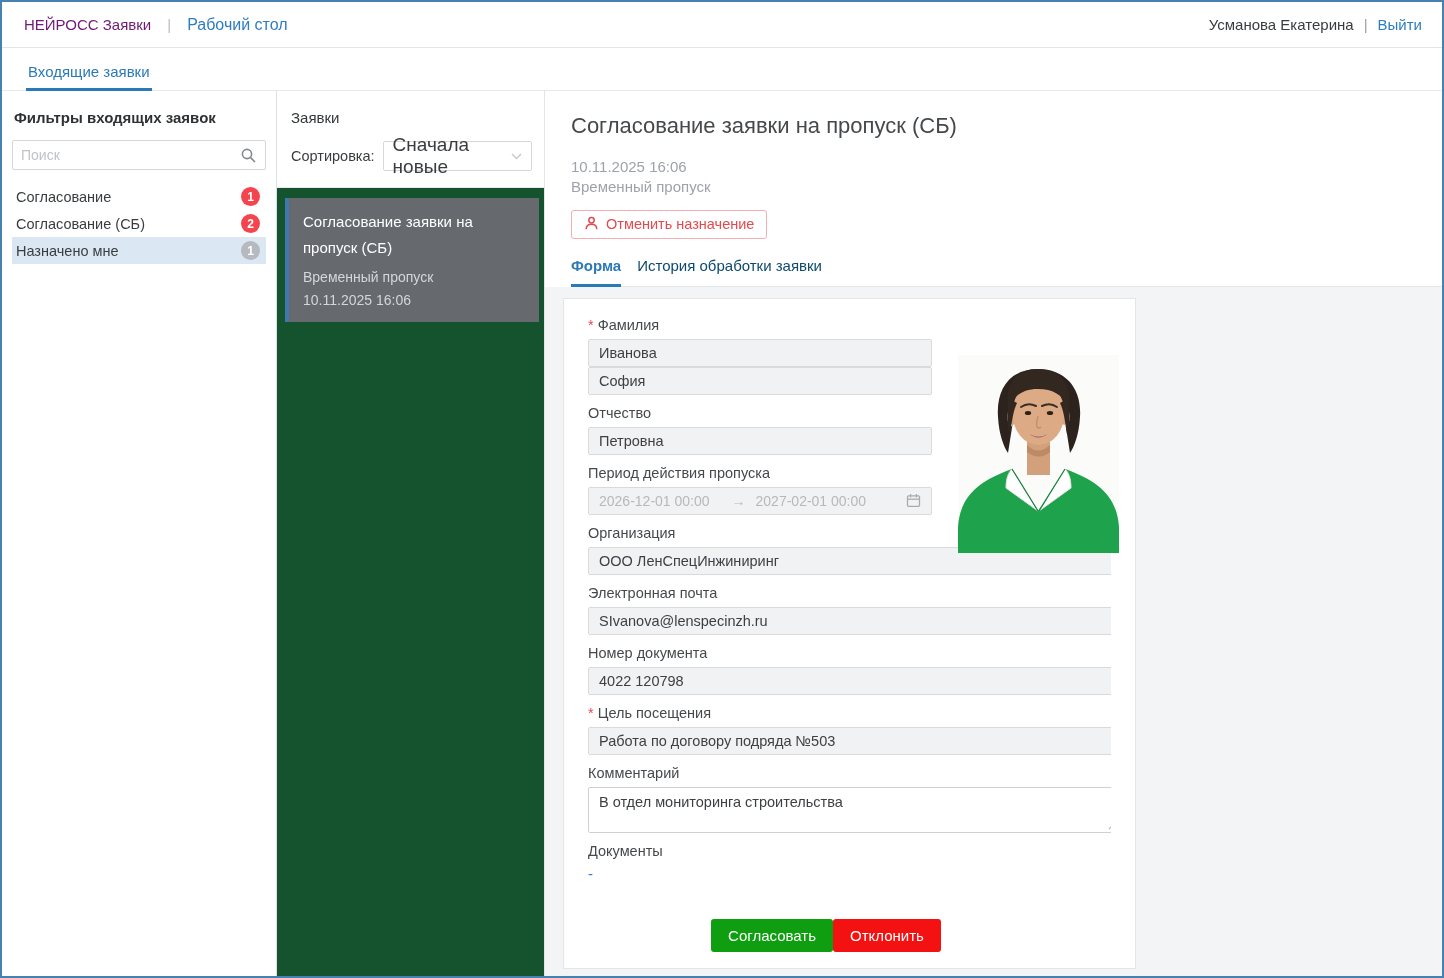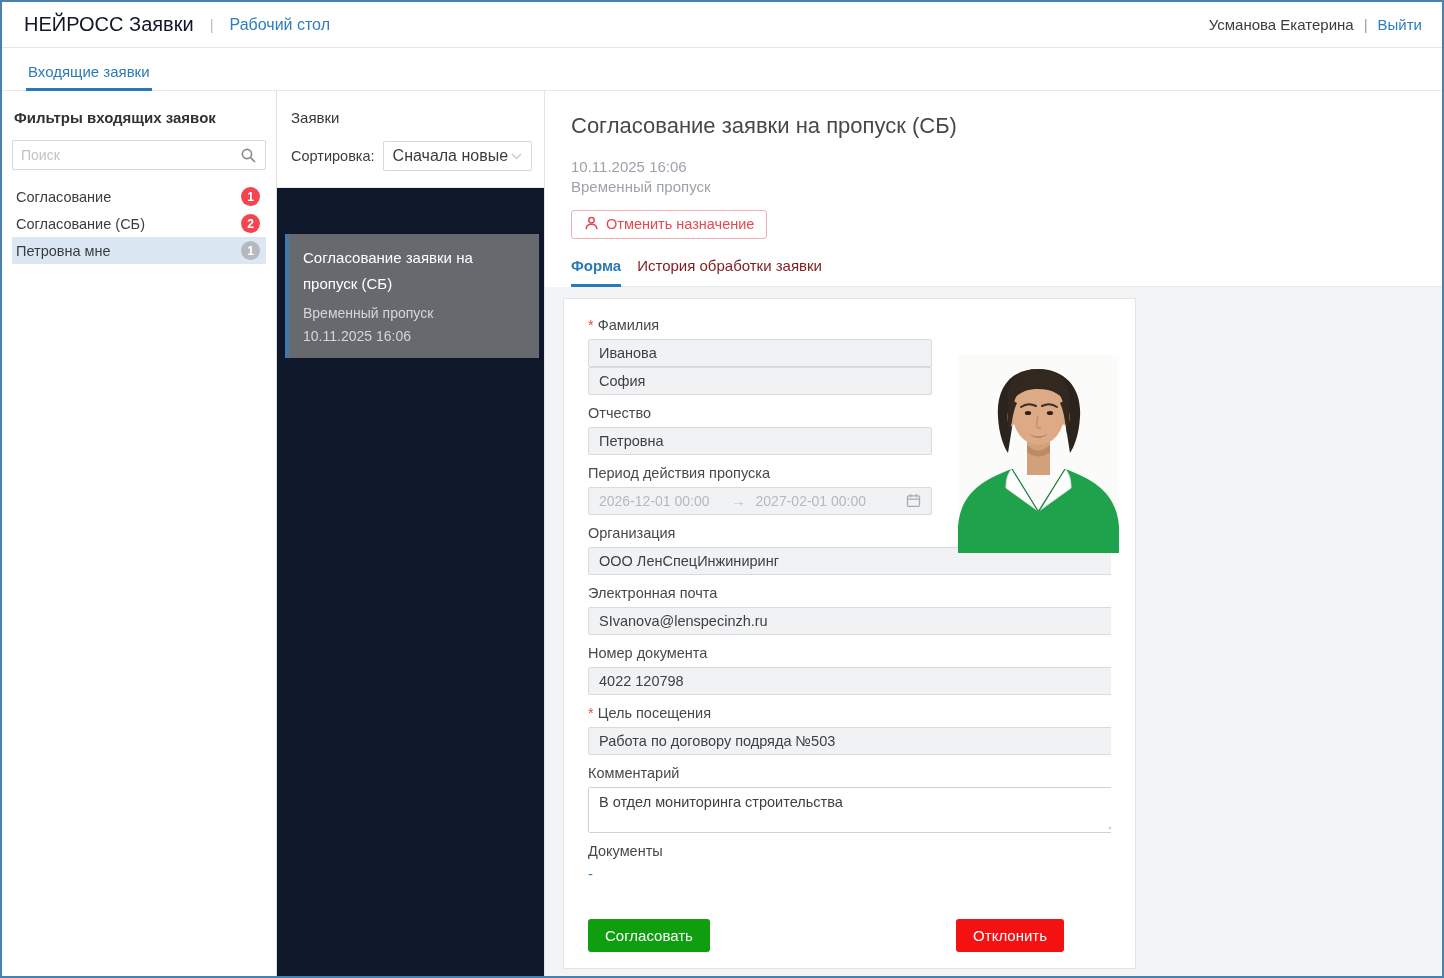--- a/index.html
+++ b/index.html
@@ -8,21 +8,21 @@
     width:1444px; height:978px;
     border:2px solid var(--page-border-blue,#4781b0);
     display:flex; flex-direction:column;
     font-family:"Liberation Sans", sans-serif;
     background:#fff; overflow:hidden;
     color:#3a3d40;
   }
   
   .topbar { height:46px; flex:none; display:flex; align-items:center; padding:0 20px 0 22px;
             border-bottom:1px solid #e3e5e7; background:#fff; }
-  .brand { font-size:20px; color:#0f172a; }
+  .brand { font-size:15px; color:#701a75; }
   .topsep { margin:0 16px; color:#b9bec4; font-size:15px; }
   .toplink { color:var(--link-blue,#2e7dc0); font-size:16px; cursor:pointer; text-decoration:none; }
   .top-right { margin-left:auto; display:flex; align-items:flex-end; font-size:15px; }
   .top-right .topsep { margin:0 10px; color:#9aa0a6; }
   .username { color:#3a3d40; }
   .logout { font-size:15px; }
   
   .tabstrip { height:43px; flex:none; background:#fff; border-bottom:1px solid #e6e8ea;
               display:flex; align-items:flex-end; padding-left:24px; }
   .main-tab { font-size:15px; color:var(--accent-blue,#2b7ab8); padding:0 2px 10px; position:relative; cursor:pointer; }
@@ -39,45 +39,45 @@
   .searchbox input::placeholder { color:#bfc3c7; }
   .search-btn { width:34px; flex:none; display:flex; align-items:center; justify-content:center; cursor:pointer; }
   .filter-item { display:flex; align-items:center; height:27px; padding:0 6px 0 4px; font-size:14.5px;
                  color:#3a3d40; cursor:pointer; }
   .filter-item.selected { background:var(--selected-filter-bg,#dbe8f4); }
   .badge { margin-left:auto; min-width:19px; height:19px; border-radius:10px; display:flex; align-items:center;
            justify-content:center; color:#fff; font-size:12px; font-weight:bold; padding:0 5px; }
   .badge.red { background:var(--badge-red,#f4454e); }
   .badge.gray { background:var(--badge-gray,#b6bac0); }
   
-  .listcol { width:268px; flex:none; border-right:1px solid #e2e4e6; background:#0f172a;
-             display:flex; flex-direction:column;gap:36px; }
+  .listcol { width:268px; flex:none; border-right:1px solid #e2e4e6; background:#14532d;
+             display:flex; flex-direction:column; }
   .listcol-head { background:#fff; padding:18px 12px 16px 14px; border-bottom:1px solid #e8eaec; }
   .listcol-title { font-size:15px; color:#35383b; margin-bottom:15px; }
   .sort-row { display:flex; align-items:center; font-size:14.5px; color:#3a3d40; }
   .sort-select { margin-left:8px; width:156px; height:30px; border:1px solid #d5d8da; border-radius:2px;
                  background:#fff; display:flex; align-items:center; justify-content:space-between;
-                 padding:0 9px; cursor:pointer; color:#3a3d40; font-size:16px; }
+                 padding:0 9px; cursor:pointer; color:#3a3d40; font-size:19px; }
   .cards { padding:10px 5px 0 8px; }
   .request-card { background:var(--card-selected-bg,#66696e); border-left:4px solid var(--card-selected-border,#4077ac);
                   padding:11px 14px 14px; cursor:pointer; }
   .rc-title { font-size:15px; color:#ffffff; line-height:1.7; }
   .rc-sub { font-size:14px; color:#d4d6d8; margin-top:8px; line-height:1.4; }
   .rc-date { font-size:14px; color:#d4d6d8; margin-top:4px; }
   
   .main { flex:1; min-width:0; display:flex; flex-direction:column; background:#fff; }
   .main-head { flex:none; padding:22px 30px 0 26px; }
   .detail-title { font-size:22px; font-weight:400; color:#46494c; margin:0 0 18px; }
   .meta { font-size:15px; color:#9da3a9; line-height:1.35; }
   .cancel-btn { margin-top:12px; display:inline-flex; align-items:center; gap:7px; background:#fff;
                 border:1px solid #f2aeb1; border-radius:3px; padding:5px 12px 6px; font-size:14.5px;
                 color:var(--cancel-red,#e4494f); cursor:pointer; font-family:"Liberation Sans", sans-serif; }
   .detail-tabs { display:flex; gap:16px; margin:18px -30px 0 0; padding-right:30px;
                  border-bottom:1px solid #e6e8ea; }
-  .dtab { font-size:15px; color:#7f1d1d; padding-bottom:12px; position:relative; cursor:pointer; }
+  .dtab { font-size:15px; color:#0c4a6e; padding-bottom:12px; position:relative; cursor:pointer; }
   .dtab.active { color:var(--accent-blue,#2b7ab8); font-weight:bold; }
   .dtab.active::after { content:""; position:absolute; left:0; right:0; bottom:-1px; height:3px;
                         background:var(--accent-blue,#2b7ab8); }
   .main-body { flex:1; min-height:0; background:#f3f4f6; padding:11px 0 7px 18px; }
   .form-card { width:573px; height:100%; background:#fff; border:1px solid #e3e5e7;
                padding:16px 24px 16px; display:flex; flex-direction:column; position:relative; }
   .fields { flex:0 1 auto; min-height:0; overflow:hidden; }
   .f-label { font-size:14.5px; color:#46494c; margin:10px 0 6px; }
   .f-label:first-child { margin-top:2px; }
   .req-star { color:#e8474c; margin-right:4px; }
@@ -88,21 +88,21 @@
                  display:flex; align-items:center; padding:0 10px; font-size:14px; color:#b5b9bd; }
   .range-arrow { margin:0 10px 0 22px; color:#b5b9bd; }
   .range-cal { margin-left:auto; display:flex; align-items:center; }
   .photo { position:absolute; top:56px; right:16px; width:161px; height:198px; overflow:hidden; }
   .comment-wrap { position:relative; width:530px; }
   .comment { width:530px; height:46px; background:#fff; border:1px solid #ced2d5; border-radius:2px;
              padding:6px 10px; font-size:14.5px; color:#3e4144; resize:none; outline:none;
              font-family:"Liberation Sans", sans-serif; display:block; }
   .grip { position:absolute; right:2px; bottom:3px; pointer-events:none; }
   .doc-dash { font-size:15px; color:var(--link-blue,#2e7dc0); margin-top:2px; cursor:pointer; }
-  .actions { flex:none; margin-top:auto; padding-top:14px; width:476px; display:flex; justify-content:space-between; }
+  .actions { flex:none; margin-top:auto; padding-top:14px; width:476px; display:flex; justify-content:center; }
   .btn { border:none; border-radius:3px; color:#fff; font-size:15px; padding:8px 17px; cursor:pointer;
          font-family:"Liberation Sans", sans-serif; }
   .btn-approve { background:var(--approve-green,#0f9e10); }
   .btn-reject { background:var(--reject-red,#f31111); }
   svg { display:block; }
 </style>
 </head>
 <body>
 
 <div class="page">
@@ -137,21 +137,21 @@
       </div>
       <div class="filter-item">
         <span>Согласование</span>
         <span class="badge red">1</span>
       </div>
       <div class="filter-item">
         <span>Согласование (СБ)</span>
         <span class="badge red">2</span>
       </div>
       <div class="filter-item selected">
-        <span>Петровна мне</span>
+        <span>Назначено мне</span>
         <span class="badge gray">1</span>
       </div>
     </div>
 
     <div class="listcol">
       <div class="listcol-head">
         <div class="listcol-title">Заявки</div>
         <div class="sort-row">
           <span>Сортировка:</span>
           <div class="sort-select">

